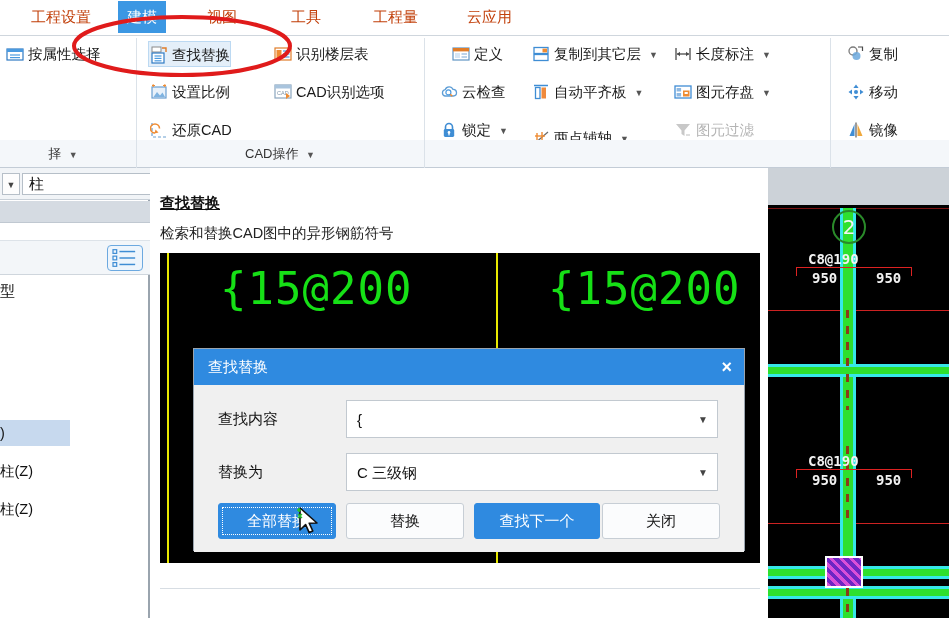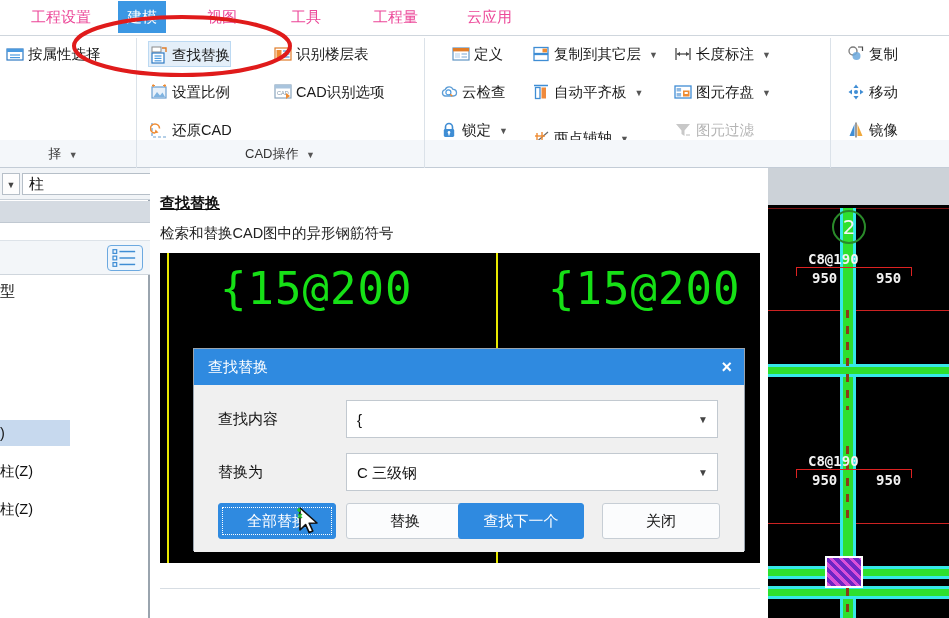--- a/index.html
+++ b/index.html
@@ -13,21 +13,21 @@
 
   
   .ribbon-tabs {
     position: absolute; left: 0; top: 0; width: 949px; height: 36px;
     background: #ffffff;
     border-bottom: 1px solid #cfd6dd;
   }
   .tab {
     position: absolute; top: 1px; height: 32px;
     line-height: 32px;
-    font-size: 15px; color: #ec4899;
+    font-size: 15px; color: #c2410c;
     padding: 0 9px;
     white-space: nowrap;
     cursor: default;
   }
   .tab.active { background: #3b97e3; color: #ffffff; }
 
   .ribbon-body {
     position: absolute; left: 0; top: 36px; width: 949px; height: 104px;
     background: #ffffff;
   }
@@ -556,21 +556,21 @@
       <div class="fld-box" style="top:68px;">
         <span class="fld-val">C 三级钢</span>
         <span class="fld-caret">▼</span>
       </div>
 
       <div class="dbtn primary" style="left:24px;  top:118px; width:118px;">
         <span>全部替换</span>
         <span class="focusring"></span>
       </div>
       <div class="dbtn normal" style="left:152px; top:118px; width:118px;">替换</div>
-      <div class="dbtn primary" style="left:264px; top:118px; width:126px;">查找下一个</div>
+      <div class="dbtn primary" style="left:280px; top:118px; width:126px;">查找下一个</div>
       <div class="dbtn normal" style="left:408px; top:118px; width:118px;">关闭</div>
     </div>
   </div>
 
   <div class="cursor">
     <svg viewBox="0 0 26 32" width="26" height="32">
       <path d="M3 2 L3 24 L8.6 18.6 L12.2 26.6 L15.8 25 L12.2 17.2 L20 17 Z" fill="#ffffff" stroke="#111111" stroke-width="1.6" stroke-linejoin="round"></path>
       <path d="M0 4 L4 4 M2 2 L2 6" stroke="#27c427" stroke-width="1.6"></path>
       <path d="M1 8 L5 12 M5 8 L1 12" stroke="#27c427" stroke-width="1.4"></path>
     </svg>

